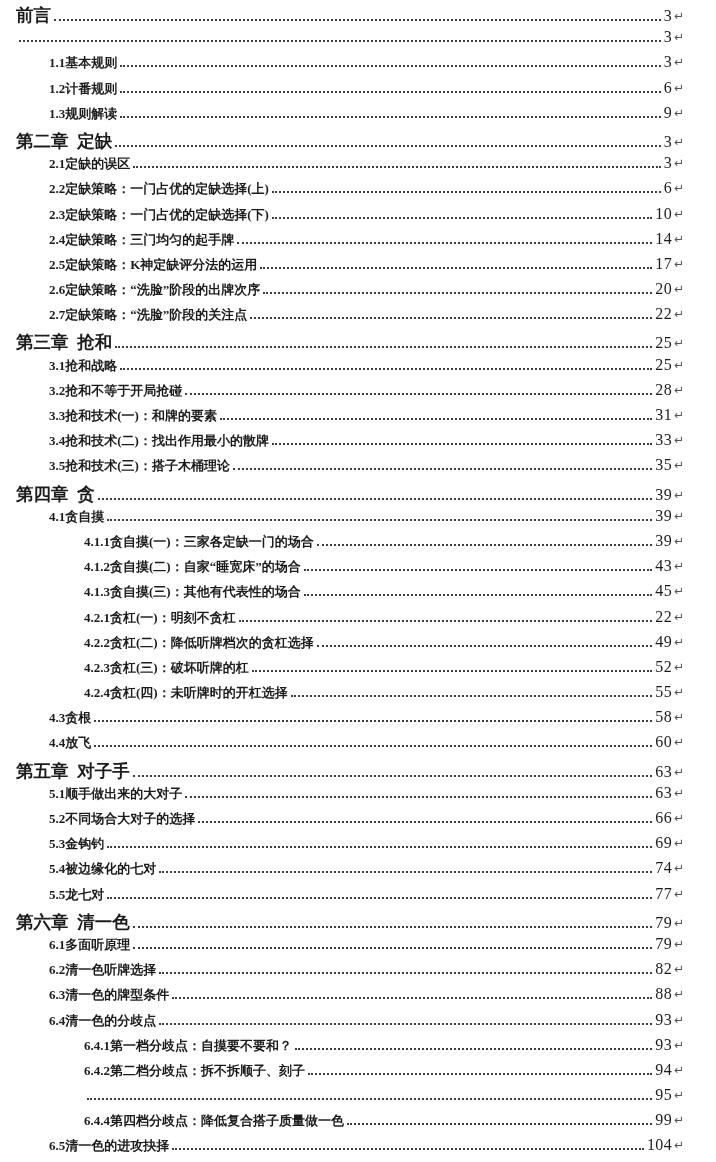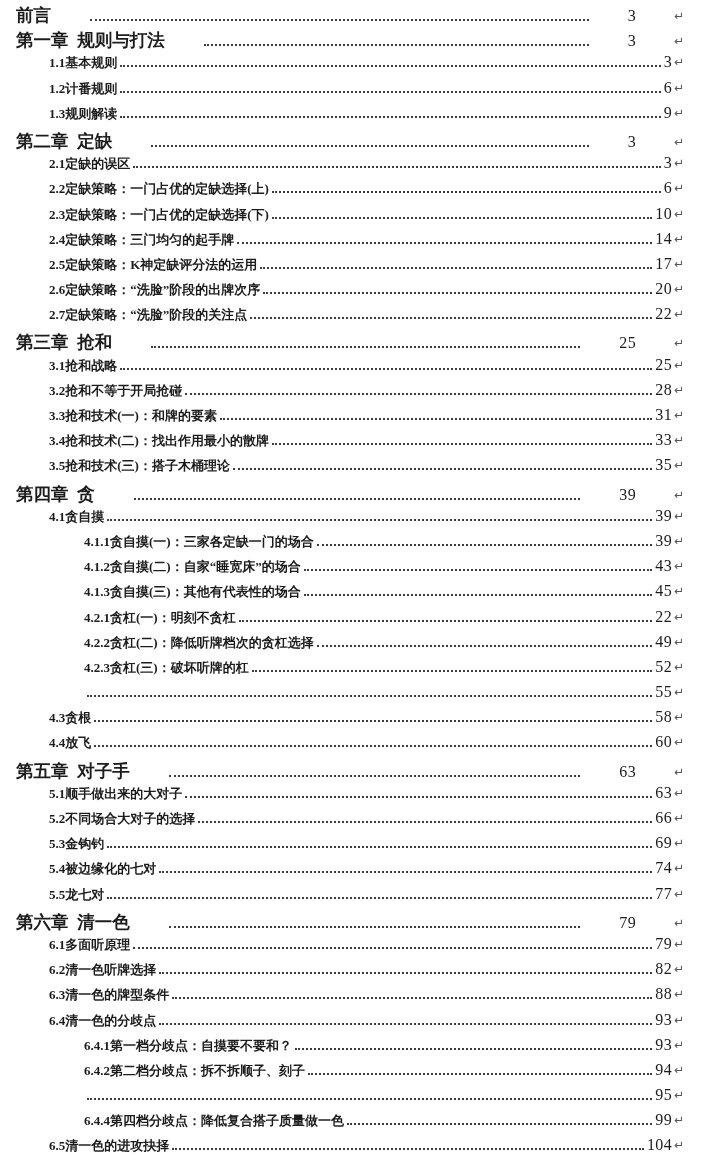--- a/index.html
+++ b/index.html
@@ -26,21 +26,21 @@
     height: 25.2px;
     overflow: hidden;
   }
   .row .title {
     font-weight: bold;
     font-size: 13px;
     white-space: pre;
     flex: 0 0 auto;
   }
   .row.lvl0 .title { font-size: 17.5px; }
-  .row.lvl0 { padding-left: 0; gap: 36px; }
+  .row.lvl0 { padding-left: 0; }
   .row.lvl1 { padding-left: 33px; }
   .row.lvl2 { padding-left: 68px; }
   .leader {
     flex: 1 1 auto;
     min-width: 12px;
     border-bottom: 2px dotted #3d3d3d;
     margin: 0 3px 0 3px;
     align-self: baseline;
   }
   .page {
@@ -65,21 +65,20 @@
 <main class="toc-page">
   <div id="toc-list">
   <div class="row lvl0">
     <span class="title">前言</span>
     <span class="leader"></span>
     <span class="page">3</span>
     <span class="ret">↵</span>
   </div>
 
   <div class="row lvl0">
-    <span class="title">第一章  规则与打法</span>
     <span class="leader"></span>
     <span class="page">3</span>
     <span class="ret">↵</span>
   </div>
 
   <div class="row lvl1">
     <span class="title">1.1基本规则</span>
     <span class="leader"></span>
     <span class="page">3</span>
     <span class="ret">↵</span>
@@ -247,20 +246,21 @@
   </div>
 
   <div class="row lvl2">
     <span class="title">4.2.3贪杠(三)：破坏听牌的杠</span>
     <span class="leader"></span>
     <span class="page">52</span>
     <span class="ret">↵</span>
   </div>
 
   <div class="row lvl2">
+    <span class="title">4.2.4贪杠(四)：未听牌时的开杠选择</span>
     <span class="leader"></span>
     <span class="page">55</span>
     <span class="ret">↵</span>
   </div>
 
   <div class="row lvl1">
     <span class="title">4.3贪根</span>
     <span class="leader"></span>
     <span class="page">58</span>
     <span class="ret">↵</span>

